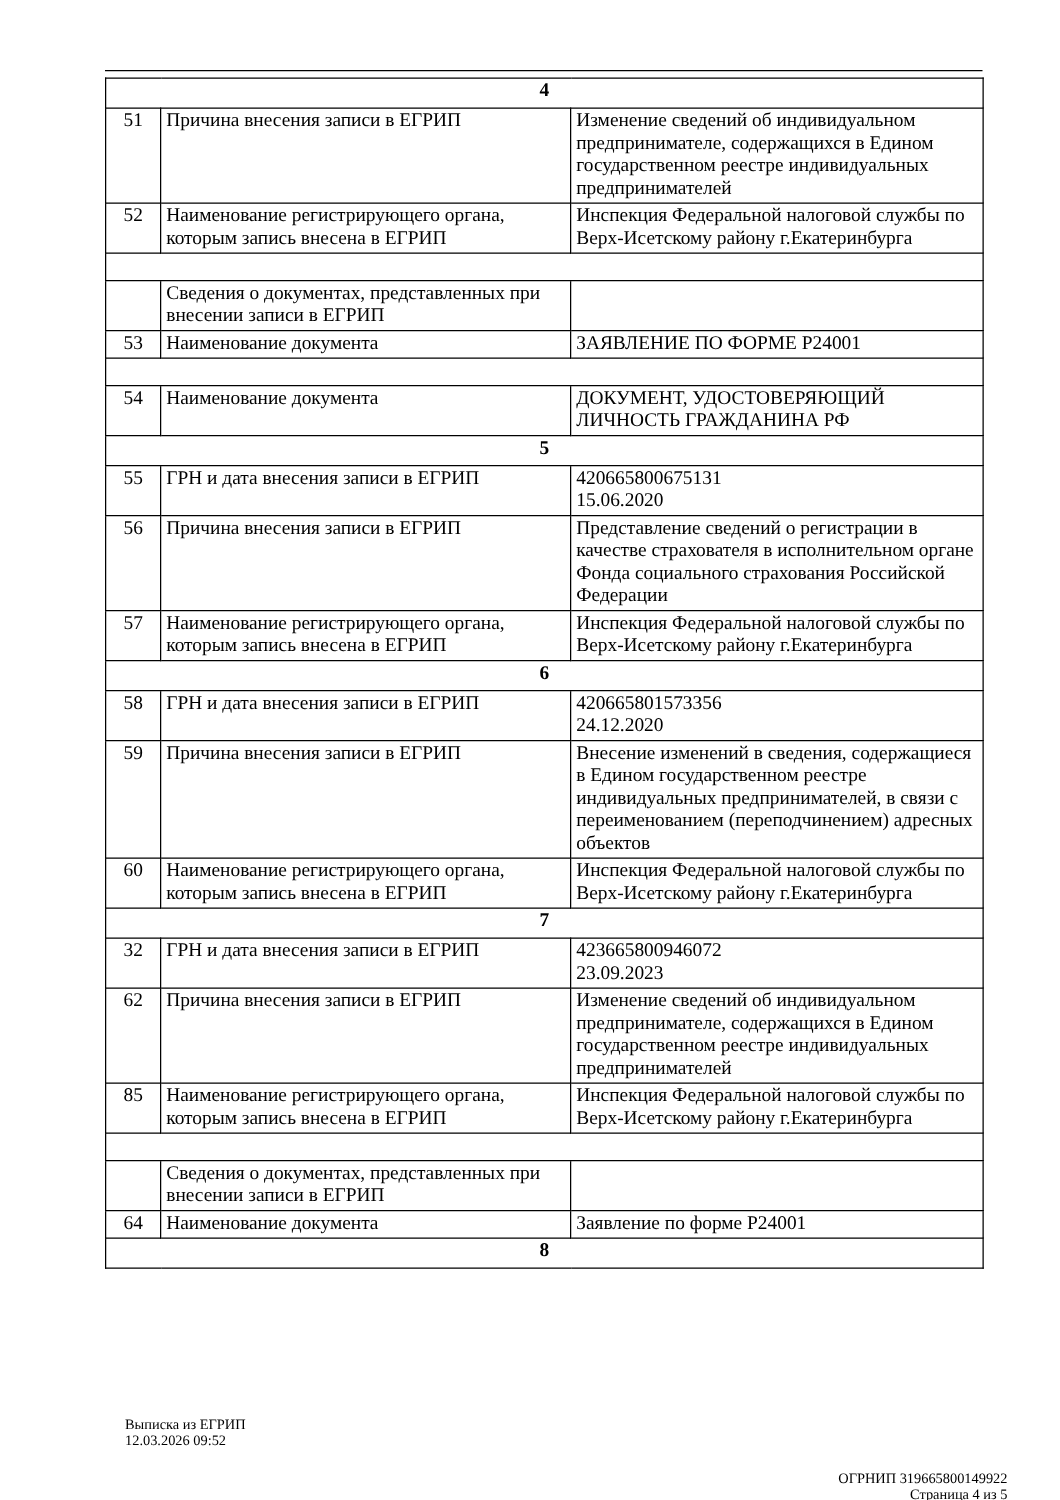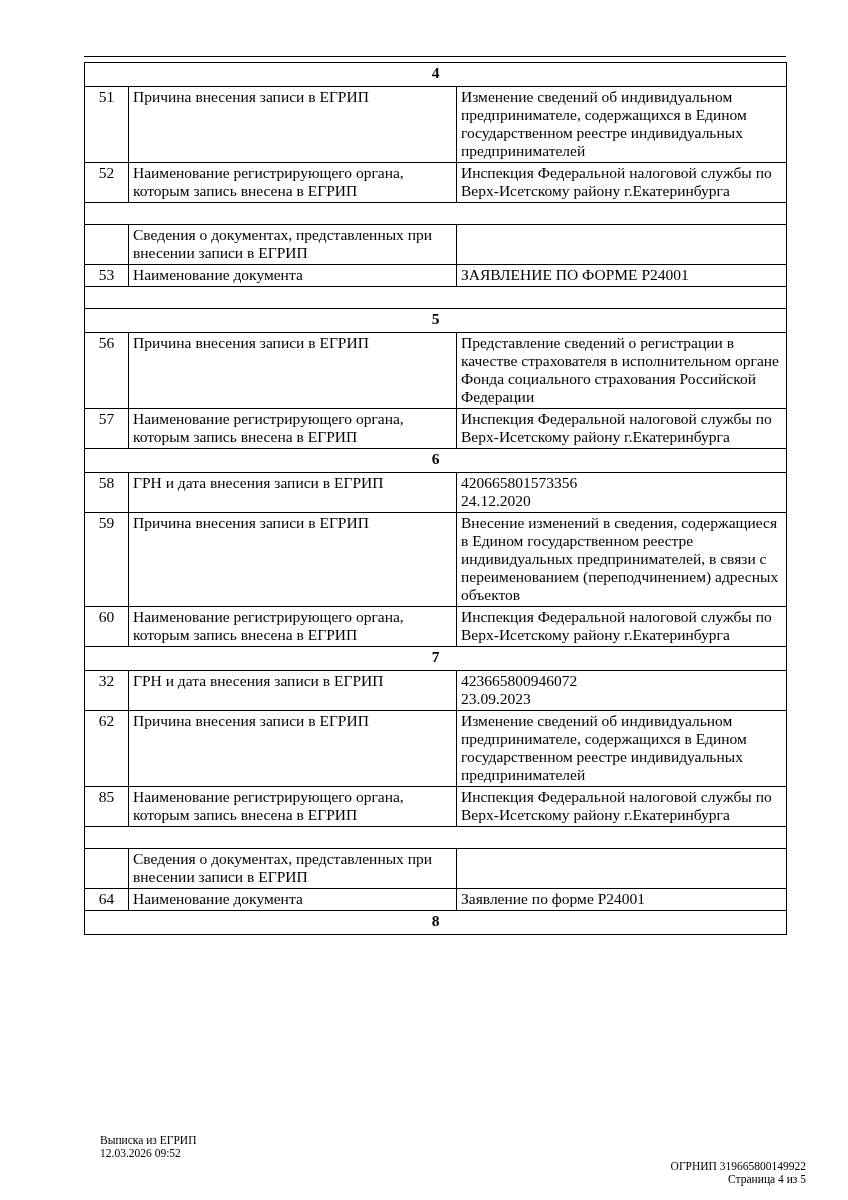--- a/index.html
+++ b/index.html
@@ -65,21 +65,21 @@
     top: 1134px;
     width: 706px;
     display: flex;
     justify-content: space-between;
     align-items: flex-start;
     font-size: 11.5px;
     line-height: 13px;
     flex-direction: column;
   }
   .footer .left-block { text-align: left; }
-  .footer .center-block { text-align: center; align-self: flex-end; }
+  .footer .center-block { text-align: center; align-self: flex-end; margin-top: 17px; }
   .footer .right-block { text-align: left; align-self: flex-end; }
 </style>
 </head>
 <body>
 
 <div class="table-wrap">
   <div class="topline"></div>
   <table class="registry">
     <colgroup>
       <col class="c-num">
@@ -110,21 +110,32 @@
         </tr>
         <tr>
           <td class="num">53</td>
           <td class="label">Наименование документа</td>
           <td class="val">ЗАЯВЛЕНИЕ ПО ФОРМЕ Р24001</td>
         </tr>
         <tr>
           <td colspan="3" class="spacer-cell"></td>
         </tr>
         <tr>
+          <td class="num">54</td>
+          <td class="label">Наименование документа</td>
+          <td class="val">ДОКУМЕНТ, УДОСТОВЕРЯЮЩИЙ ЛИЧНОСТЬ ГРАЖДАНИНА РФ</td>
+        </tr>
+        <tr>
           <td colspan="3" class="section-hdr">5</td>
+        </tr>
+        <tr>
+          <td class="num">55</td>
+          <td class="label">ГРН и дата внесения записи в ЕГРИП</td>
+          <td class="val">420665800675131
+15.06.2020</td>
         </tr>
         <tr>
           <td class="num">56</td>
           <td class="label">Причина внесения записи в ЕГРИП</td>
           <td class="val">Представление сведений о регистрации в качестве страхователя в исполнительном органе Фонда социального страхования Российской Федерации</td>
         </tr>
         <tr>
           <td class="num">57</td>
           <td class="label">Наименование регистрирующего органа, которым запись внесена в ЕГРИП</td>
           <td class="val">Инспекция Федеральной налоговой службы по Верх-Исетскому району г.Екатеринбурга</td>

